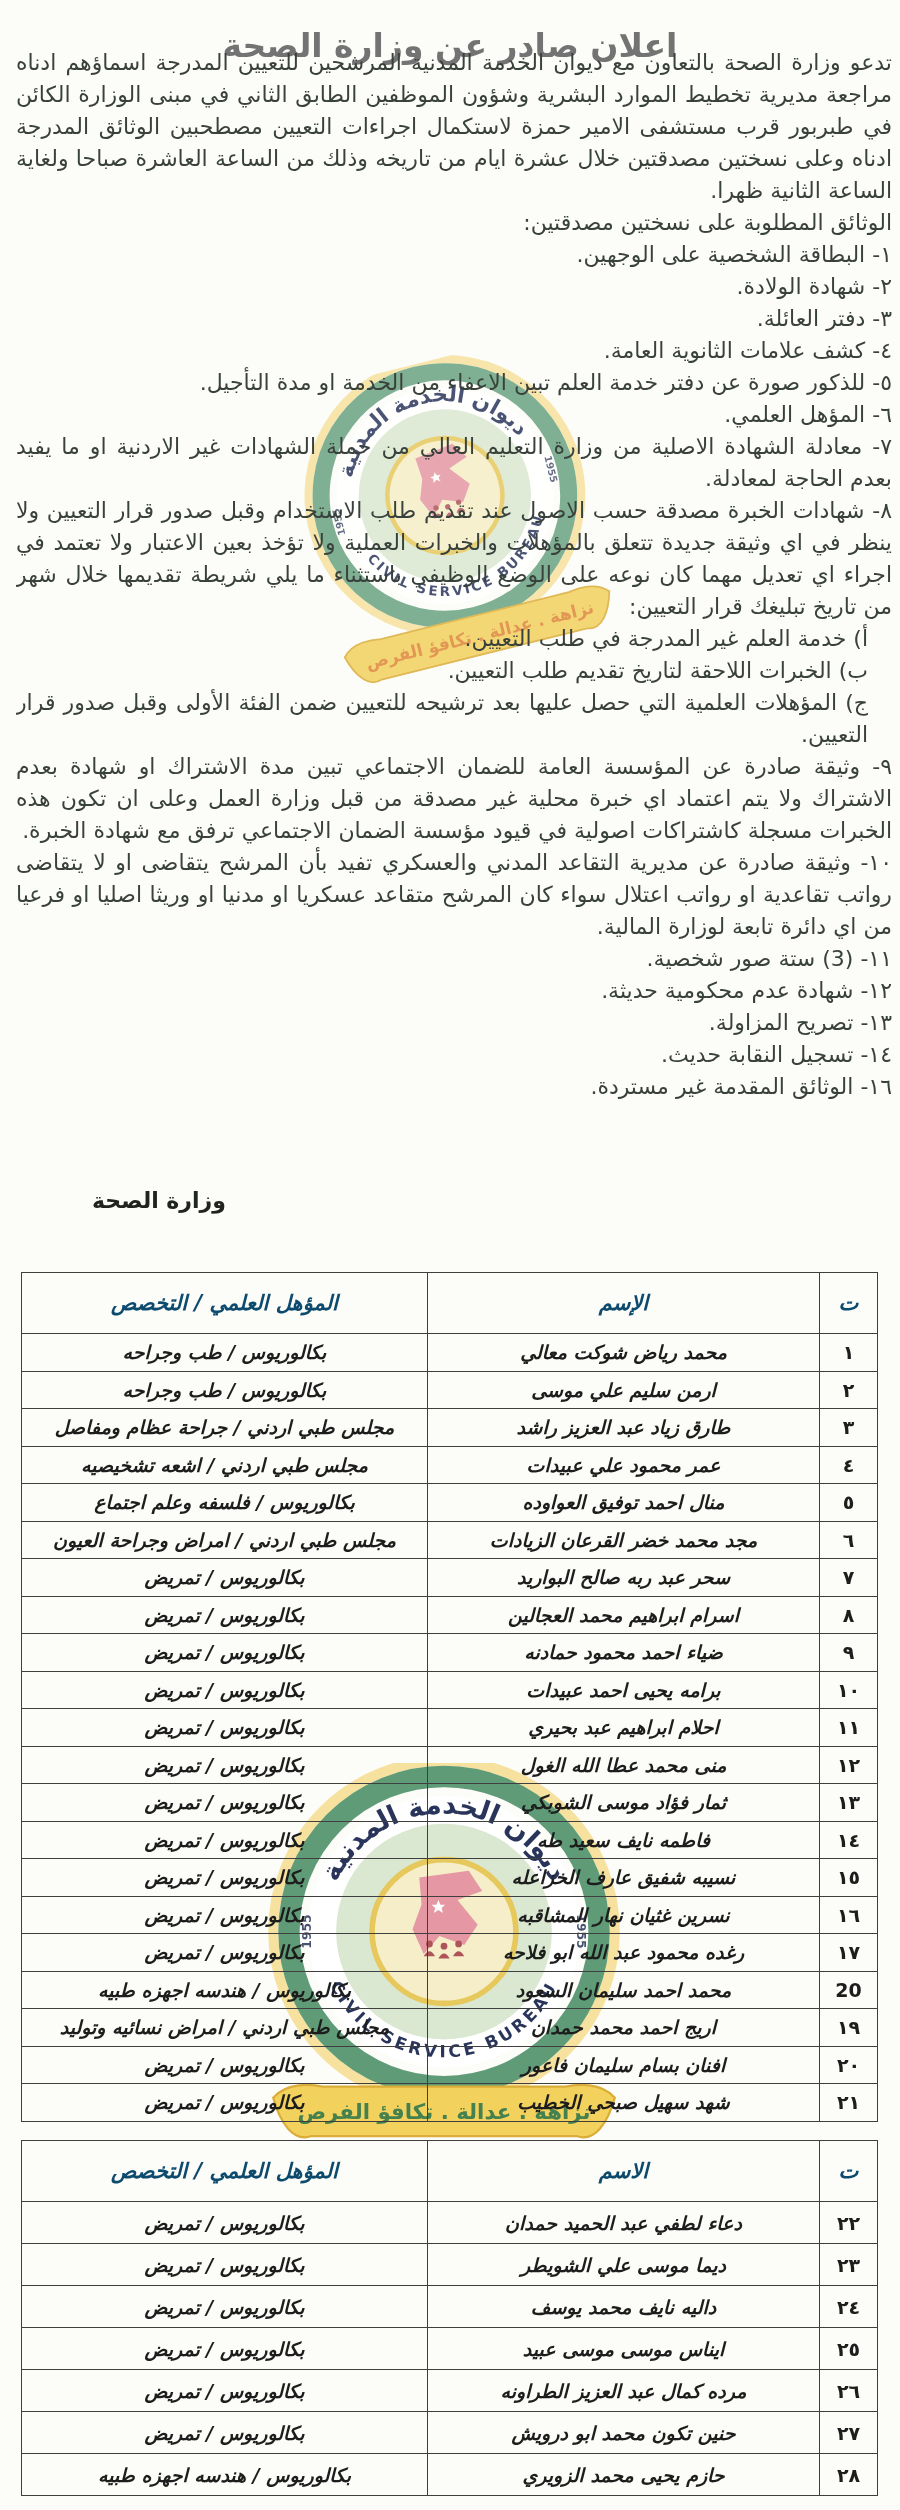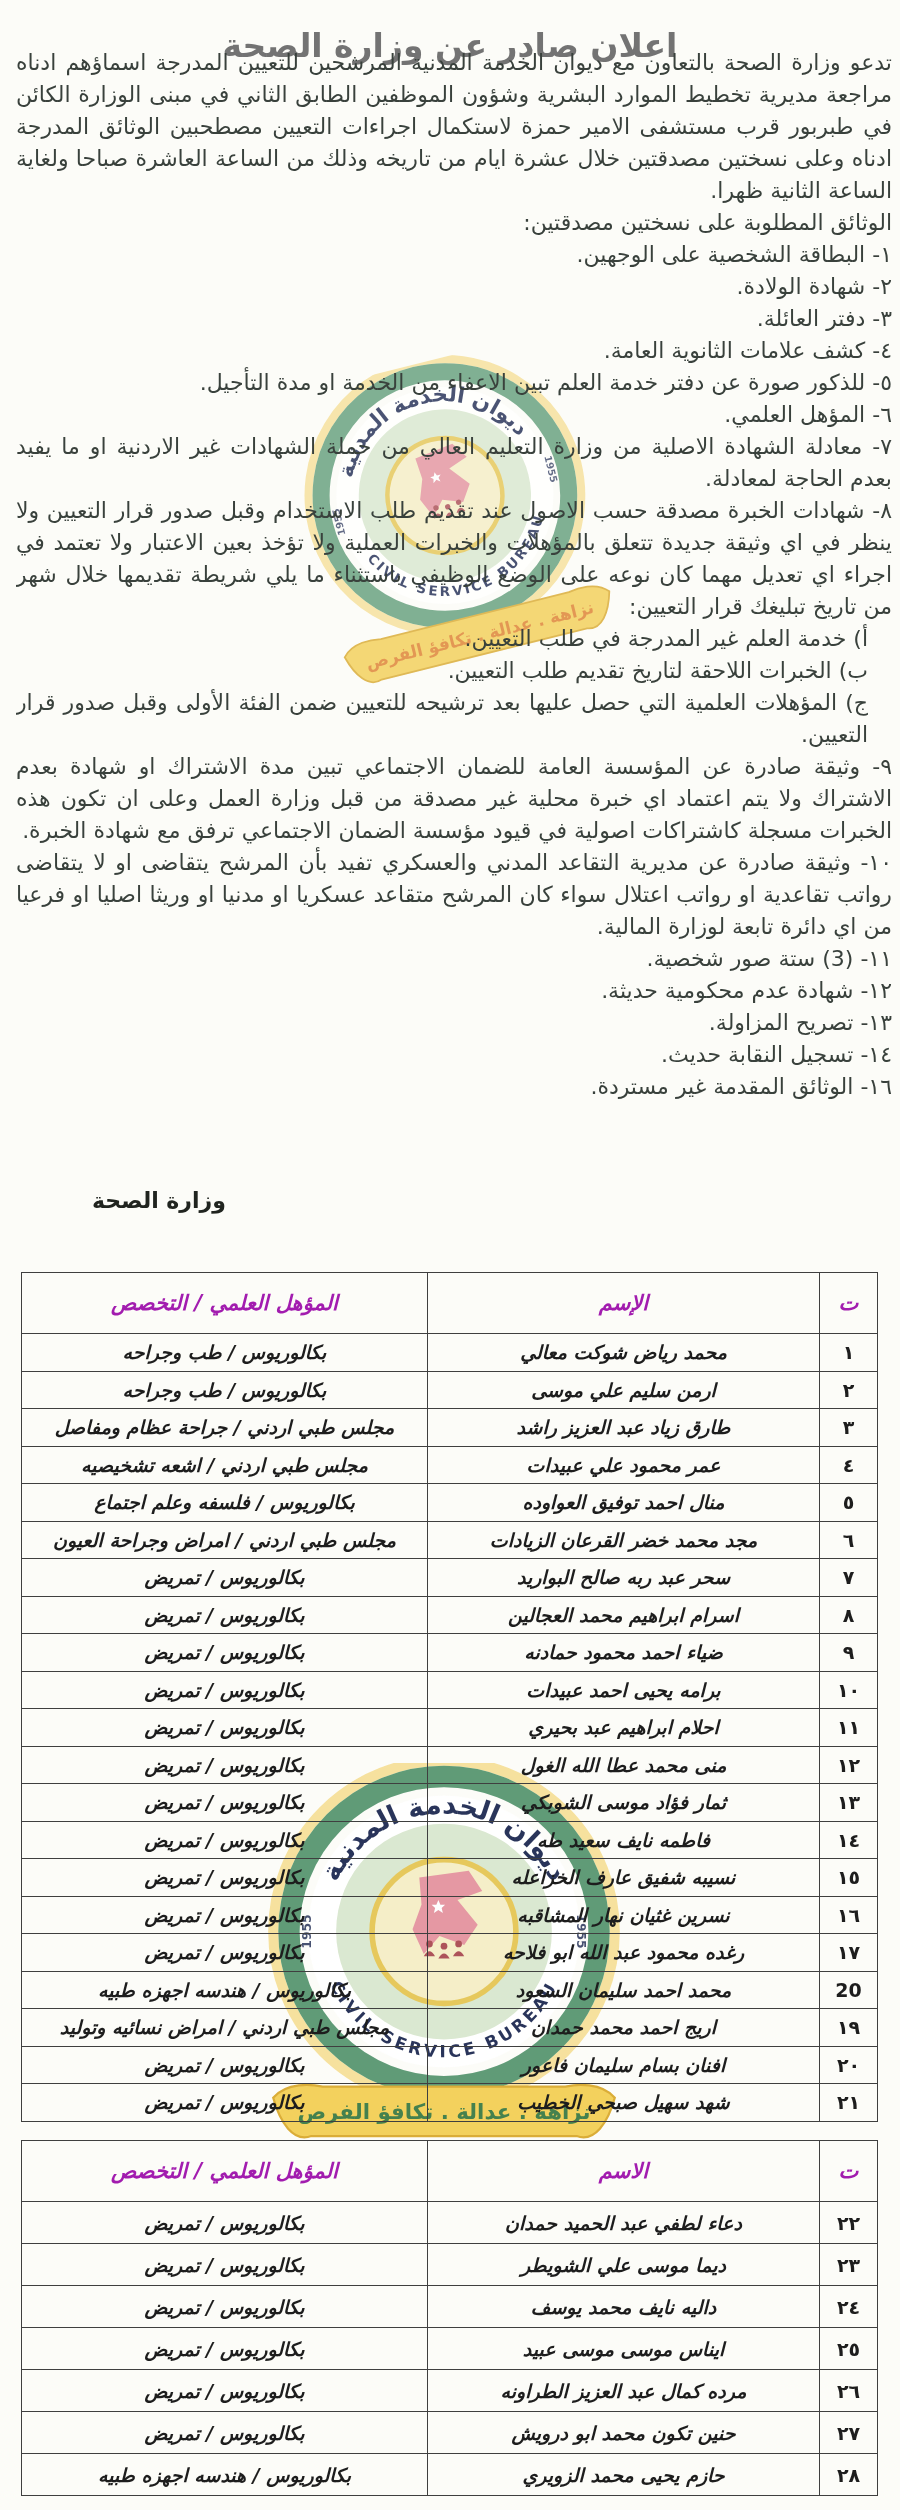--- a/index.html
+++ b/index.html
@@ -32,21 +32,21 @@
     width:856px;border-collapse:collapse;table-layout:fixed;
     color:#1d1d1d;background:transparent;
   }
   #table1{top:1272px}
   #table2{top:2140px}
   .roster th,.roster td{
     border:1.6px solid #3f3f3f;
     text-align:center;vertical-align:middle;overflow:hidden;
     padding:0 4px;background:transparent;
   }
-  .roster .hrow th{height:60px;font-size:21px;font-weight:bold;font-style:italic;color:#a21caf}
+  .roster .hrow th{height:60px;font-size:21px;font-weight:bold;font-style:italic;color:#0c4a6e}
   #table1 tbody tr{height:37.5px}
   #table2 tbody tr{height:42px}
   .c-no{font-size:19px;font-weight:bold}
   .c-name,.c-qual{font-size:19px;font-weight:bold;font-style:italic}
   
   .wm{position:absolute;z-index:0;pointer-events:none}
   .wm1{left:300px;top:360px;width:305px;opacity:.8;transform:rotate(-14deg)}
   .wm2{left:253px;top:1763px;width:382px;opacity:.95}
   .wm .arc-ar{font-size:24px;font-weight:bold;fill:#1e2a52}
   .wm .arc-en{font-size:15px;font-weight:bold;letter-spacing:3px;fill:#1e2a52}

